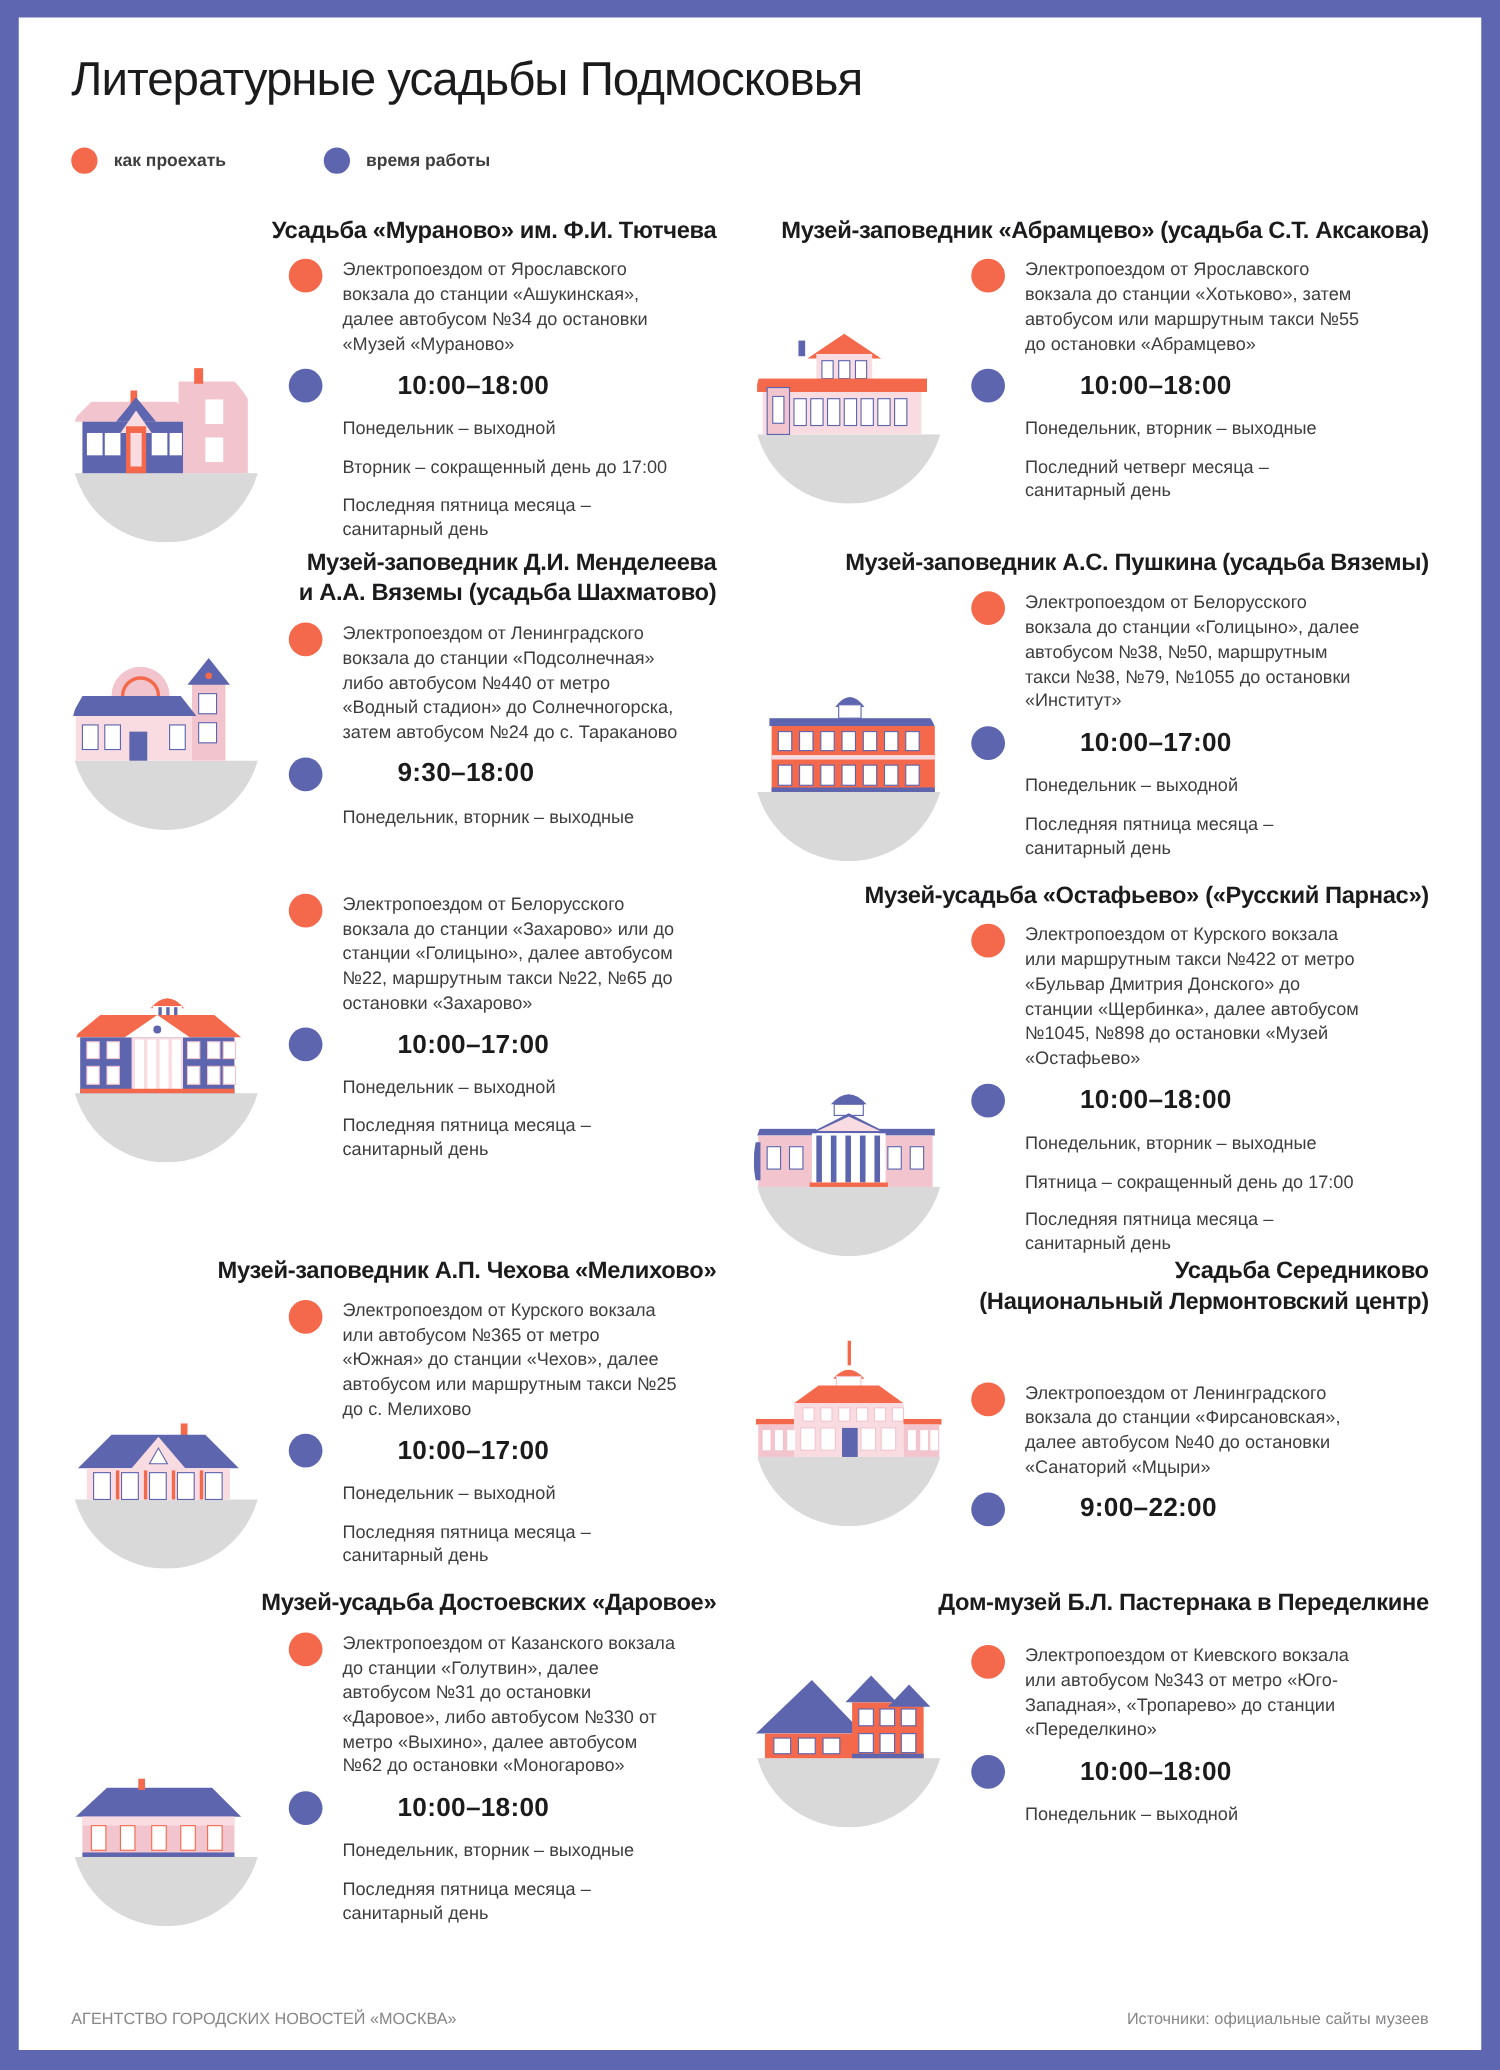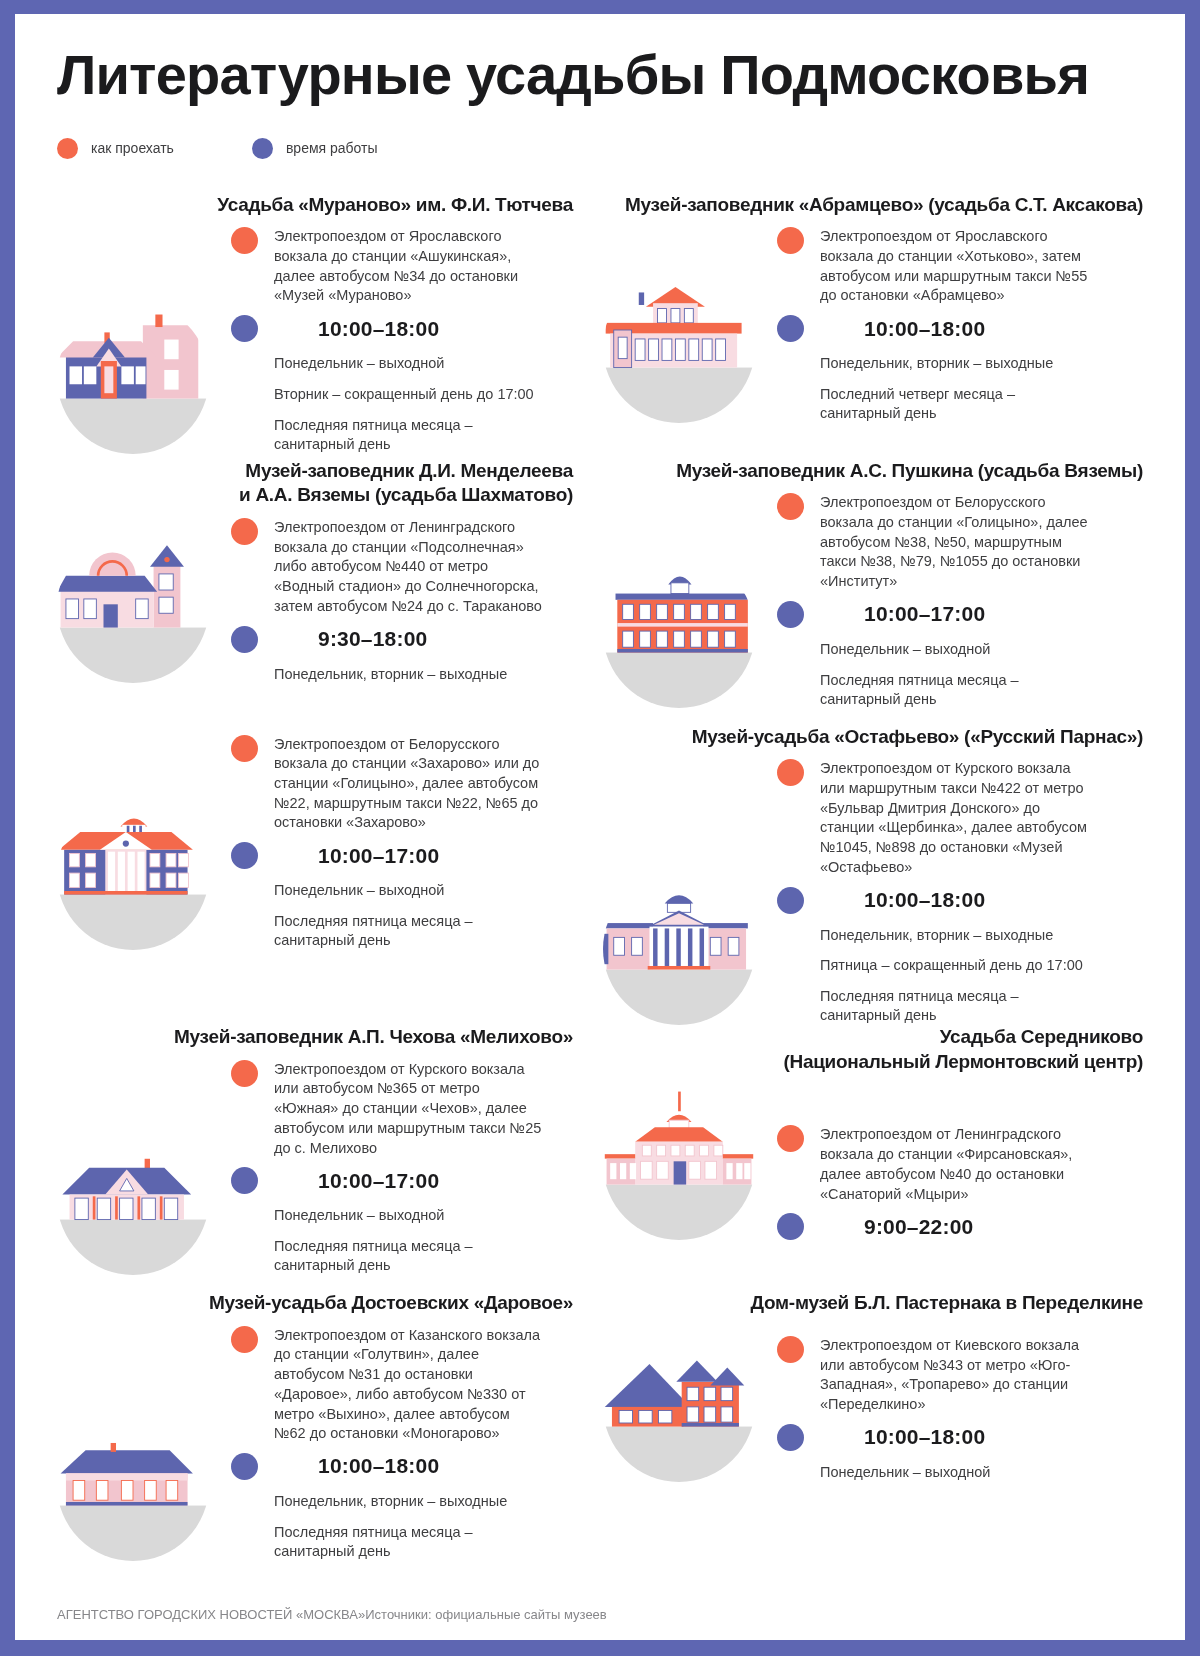--- a/index.html
+++ b/index.html
@@ -3,28 +3,28 @@
 <meta charset="utf-8">
 <style>
   html,body{margin:0;padding:0;background:#fff;}
   .page{
     width:1200px;height:1656px;box-sizing:border-box;position:relative;
     border:solid #5e66b2;border-width:14px 15px 16px 15px;background:#fff;
     font-family:"Liberation Sans","DejaVu Sans",sans-serif;overflow:hidden;
   }
   .inner{padding:30px 42px 0 42px;}
   h1.title{
-    margin:0;font-size:56px;font-weight:bold;color:#1b1b1d;letter-spacing:-0.8px;line-height:1.1;
+    margin:0;font-size:38px;font-weight:normal;color:#1b1b1d;letter-spacing:-0.8px;line-height:1.1;
   }
   .legend{display:flex;align-items:center;margin-top:32px;}
   .dot{border-radius:50%;flex:none;display:inline-block;}
   .dot.orange{background:#f4694b;}
   .dot.blue{background:#5d65ae;}
   .legend .dot{width:21px;height:21px;margin-right:13px;}
-  .legend .llabel{font-size:14px;color:#3e3e40;margin-right:78px;}
+  .legend .llabel{font-size:14px;color:#3e3e40;margin-right:78px;font-weight:bold;}
   .grid{
     display:grid;grid-template-columns:516px 1fr;column-gap:30px;margin-top:34px;
   }
   .card{min-height:266px;}
   .card-title{
     margin:0;font-size:19px;font-weight:bold;color:#1b1b1d;line-height:1.3;
     letter-spacing:-0.3px;white-space:pre-line;text-align:right;
   }
   .card-body{display:flex;align-items:flex-end;margin-top:10px;}
   .illo{width:152px;flex:none;margin-right:22px;margin-top:4px;}
@@ -32,21 +32,21 @@
   .info{width:314px;}
   .irow{display:flex;align-items:flex-start;}
   .irow .dot{width:27px;height:27px;margin-right:16px;}
   .dir{margin:0;font-size:14.5px;line-height:1.36;color:#3e3e40;}
   .hrow{margin-top:9px;align-items:center;gap:44px;}
   .time{margin:0;font-size:21px;font-weight:bold;color:#1b1b1d;letter-spacing:0.2px;}
   .notes{padding-left:43px;}
   .note{margin:12px 0 0 0;font-size:14.5px;line-height:1.3;color:#3e3e40;}
   .footer{
     position:absolute;left:42px;right:42px;bottom:18px;
-    display:flex;justify-content:flex-start;align-items:baseline;
+    display:flex;justify-content:space-between;align-items:baseline;
     font-size:13px;color:#87878a;
   }
 </style>
 </head>
 <body>
 
 <div class="page">
   <div class="inner">
     <h1 class="title">Литературные усадьбы Подмосковья</h1>
 

